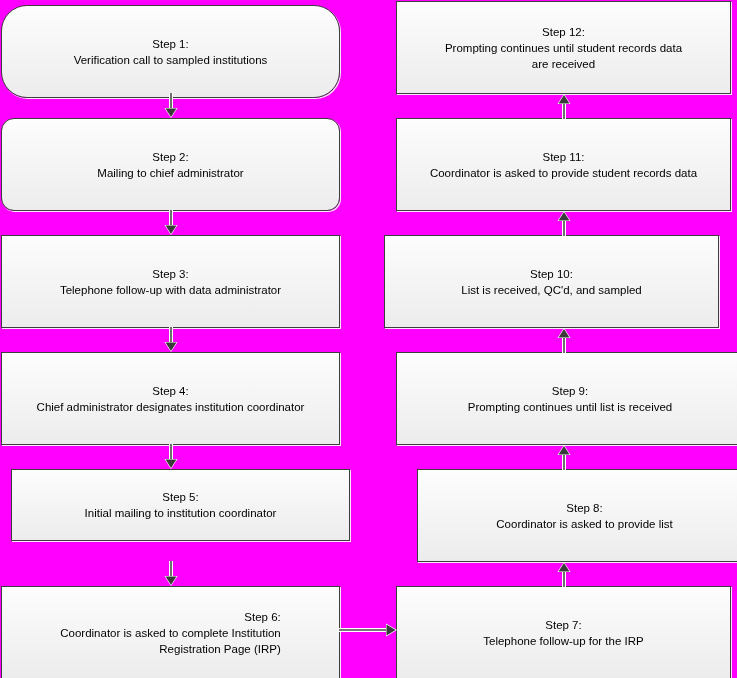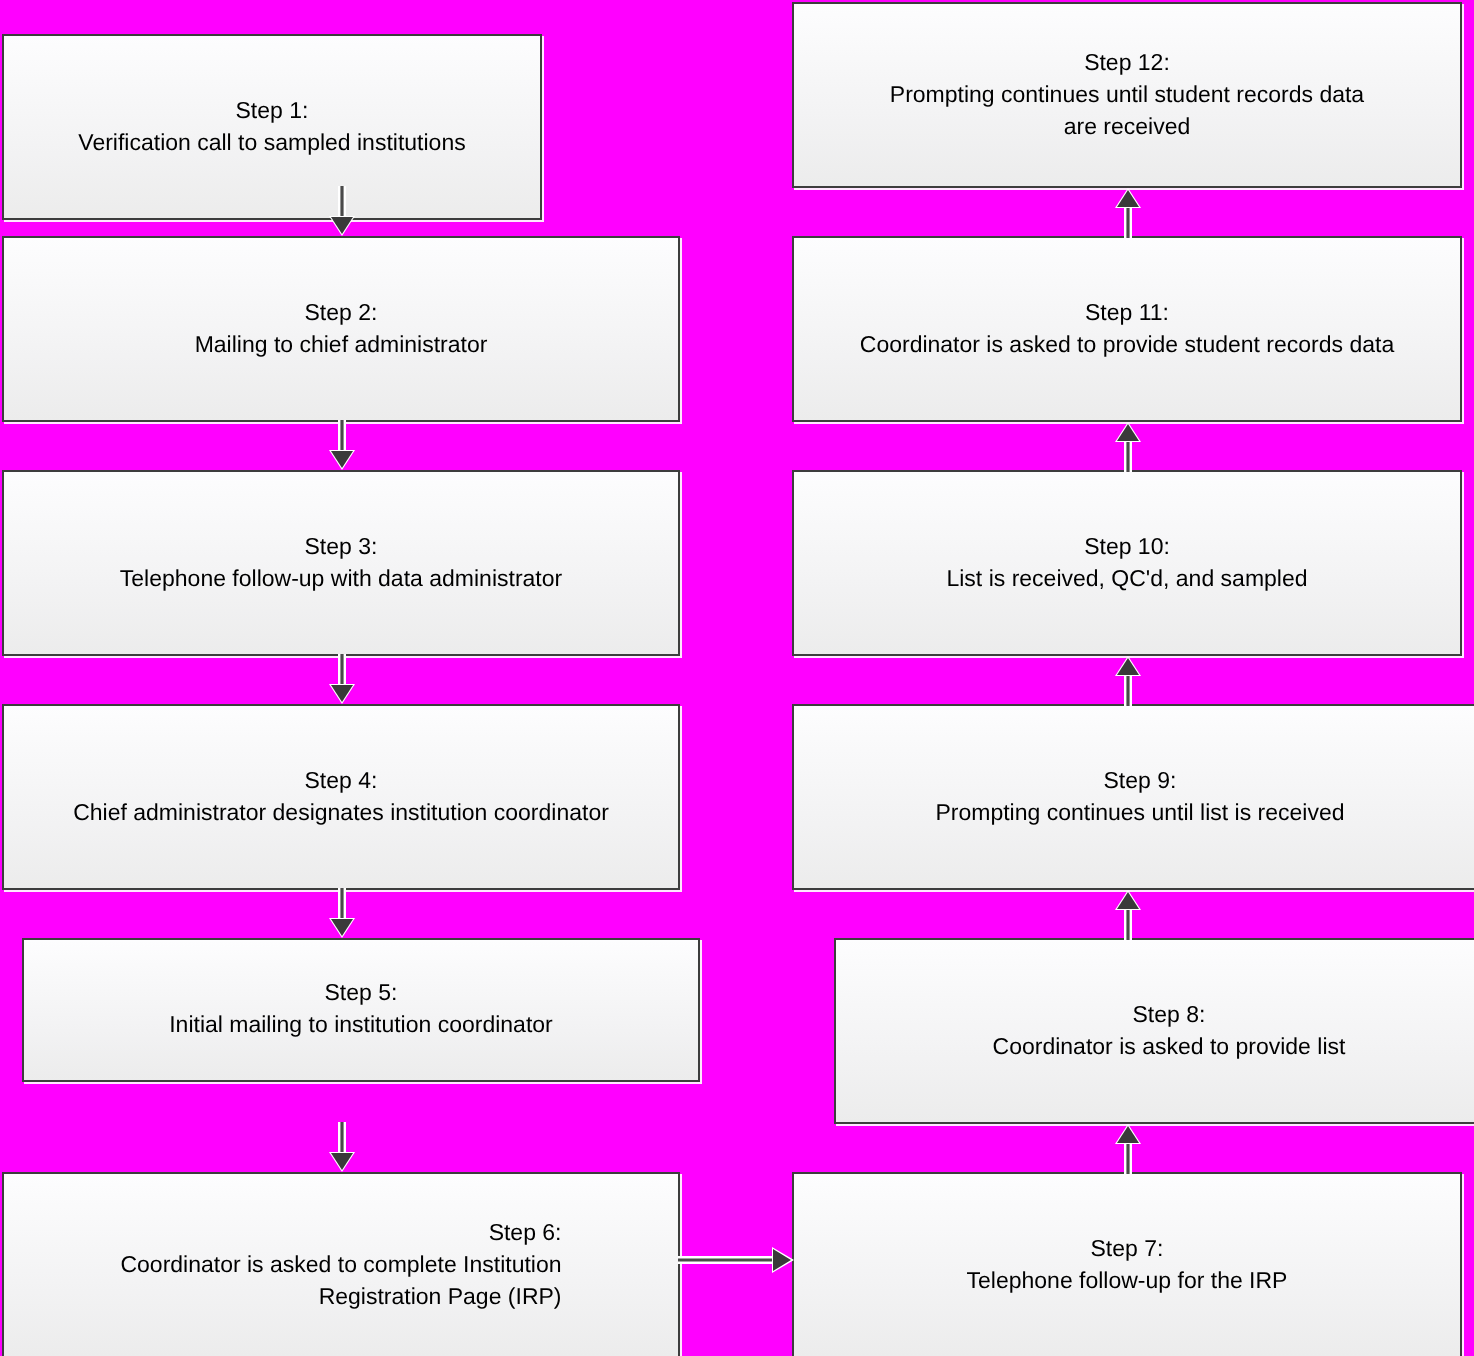--- a/index.html
+++ b/index.html
@@ -48,26 +48,26 @@
   .conn svg {
     display: block;
     overflow: visible;
   }
 </style>
 </head>
 <body>
 
 <div id="canvas">
 
-  <div class="node" style="left:1px; top:17px; width:270px; height:93px;">
+  <div class="node" style="left:1px; top:5px; width:339px; height:93px;border-radius:26px;">
     <div class="label">Step 1:
 Verification call to sampled institutions</div>
   </div>
 
-  <div class="node" style="left:1px; top:118px; width:339px; height:93px;">
+  <div class="node" style="left:1px; top:118px; width:339px; height:93px;border-radius:13px;">
     <div class="label">Step 2:
 Mailing to chief administrator</div>
   </div>
 
   <div class="node" style="left:1px; top:235px; width:339px; height:93px;">
     <div class="label">Step 3:
 Telephone follow-up with data administrator</div>
   </div>
 
   <div class="node" style="left:1px; top:352px; width:339px; height:93px;">
@@ -90,21 +90,21 @@
     <div class="label">Step 12:
 Prompting continues until student records data
 are received</div>
   </div>
 
   <div class="node" style="left:396px; top:118px; width:335px; height:93px;">
     <div class="label">Step 11:
 Coordinator is asked to provide student records data</div>
   </div>
 
-  <div class="node" style="left:396px; top:235px; width:335px; height:93px;">
+  <div class="node" style="left:384px; top:235px; width:335px; height:93px;">
     <div class="label">Step 10:
 List is received, QC'd, and sampled</div>
   </div>
 
   <div class="node" style="left:396px; top:352px; width:348px; height:93px;">
     <div class="label">Step 9:
 Prompting continues until list is received</div>
   </div>
 
   <div class="node" style="left:396px; top:469px; width:335px; height:93px;margin-left:21px;">

